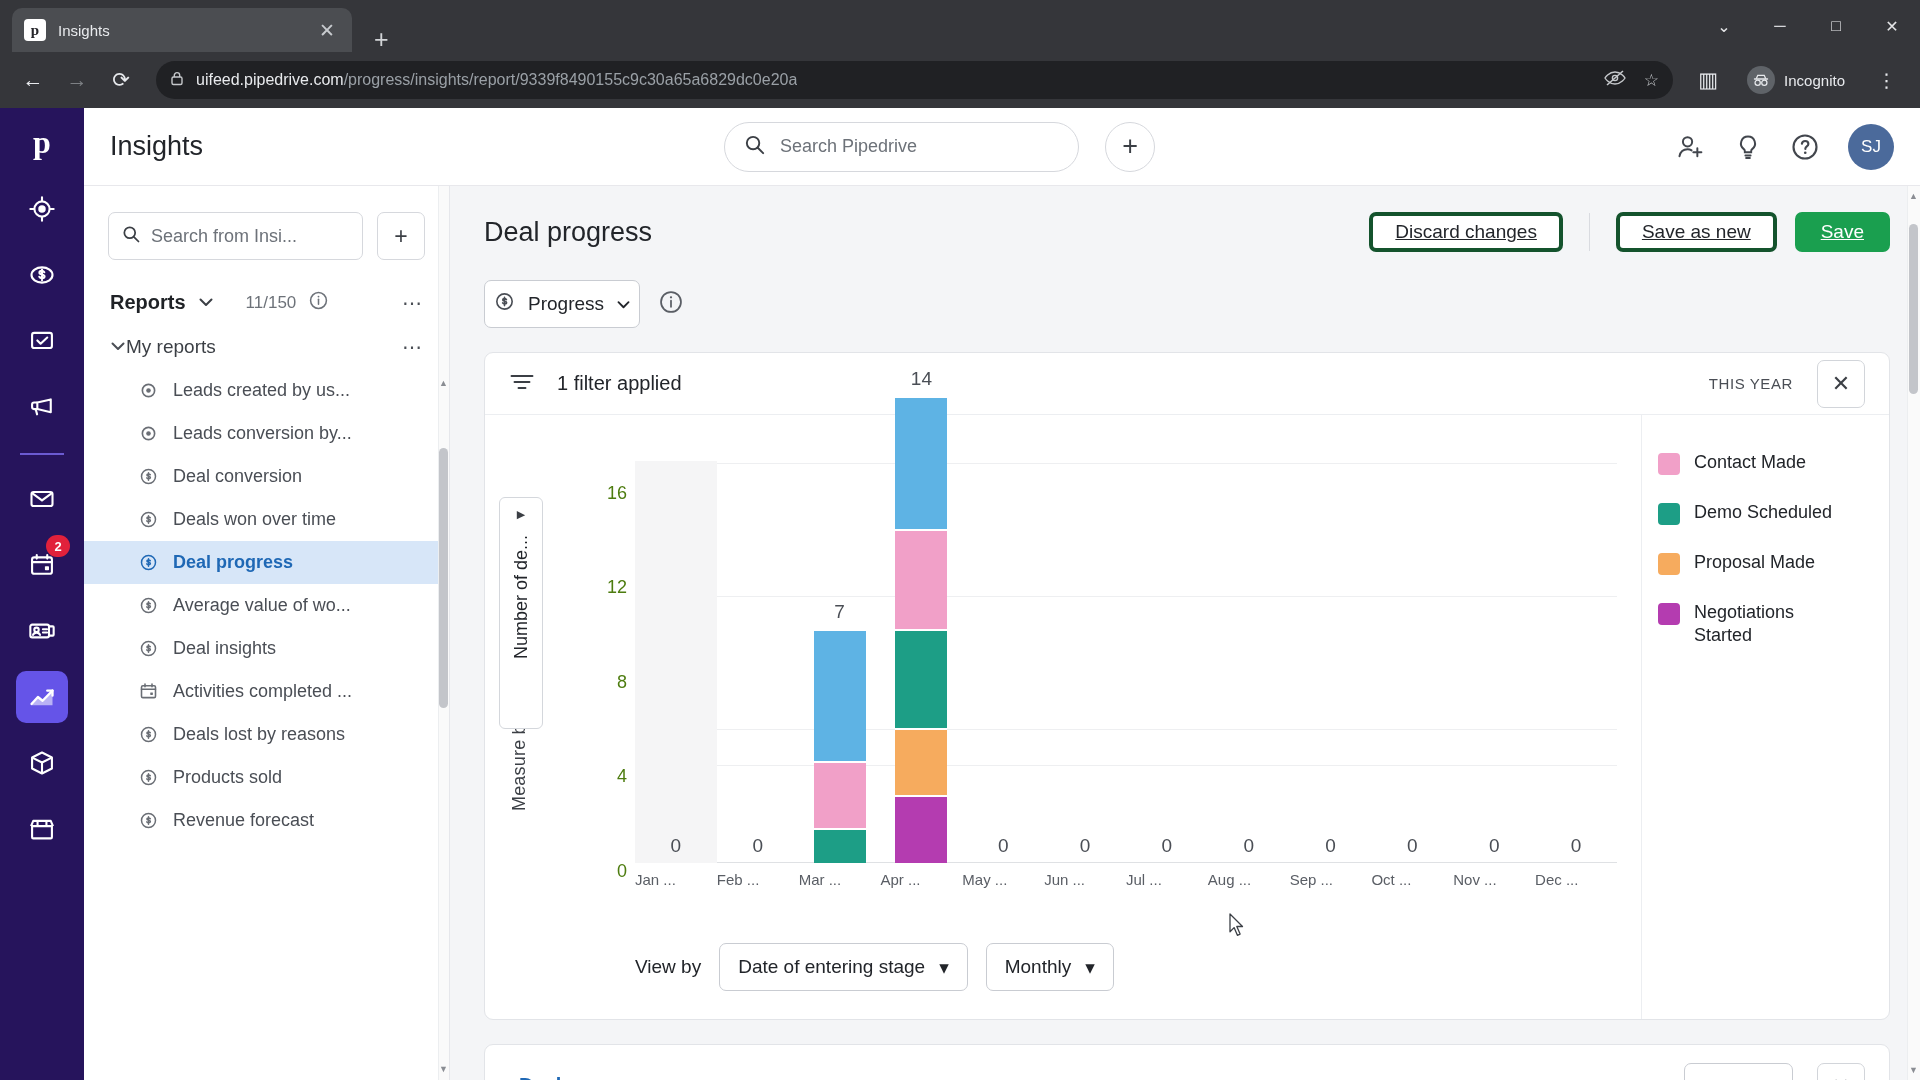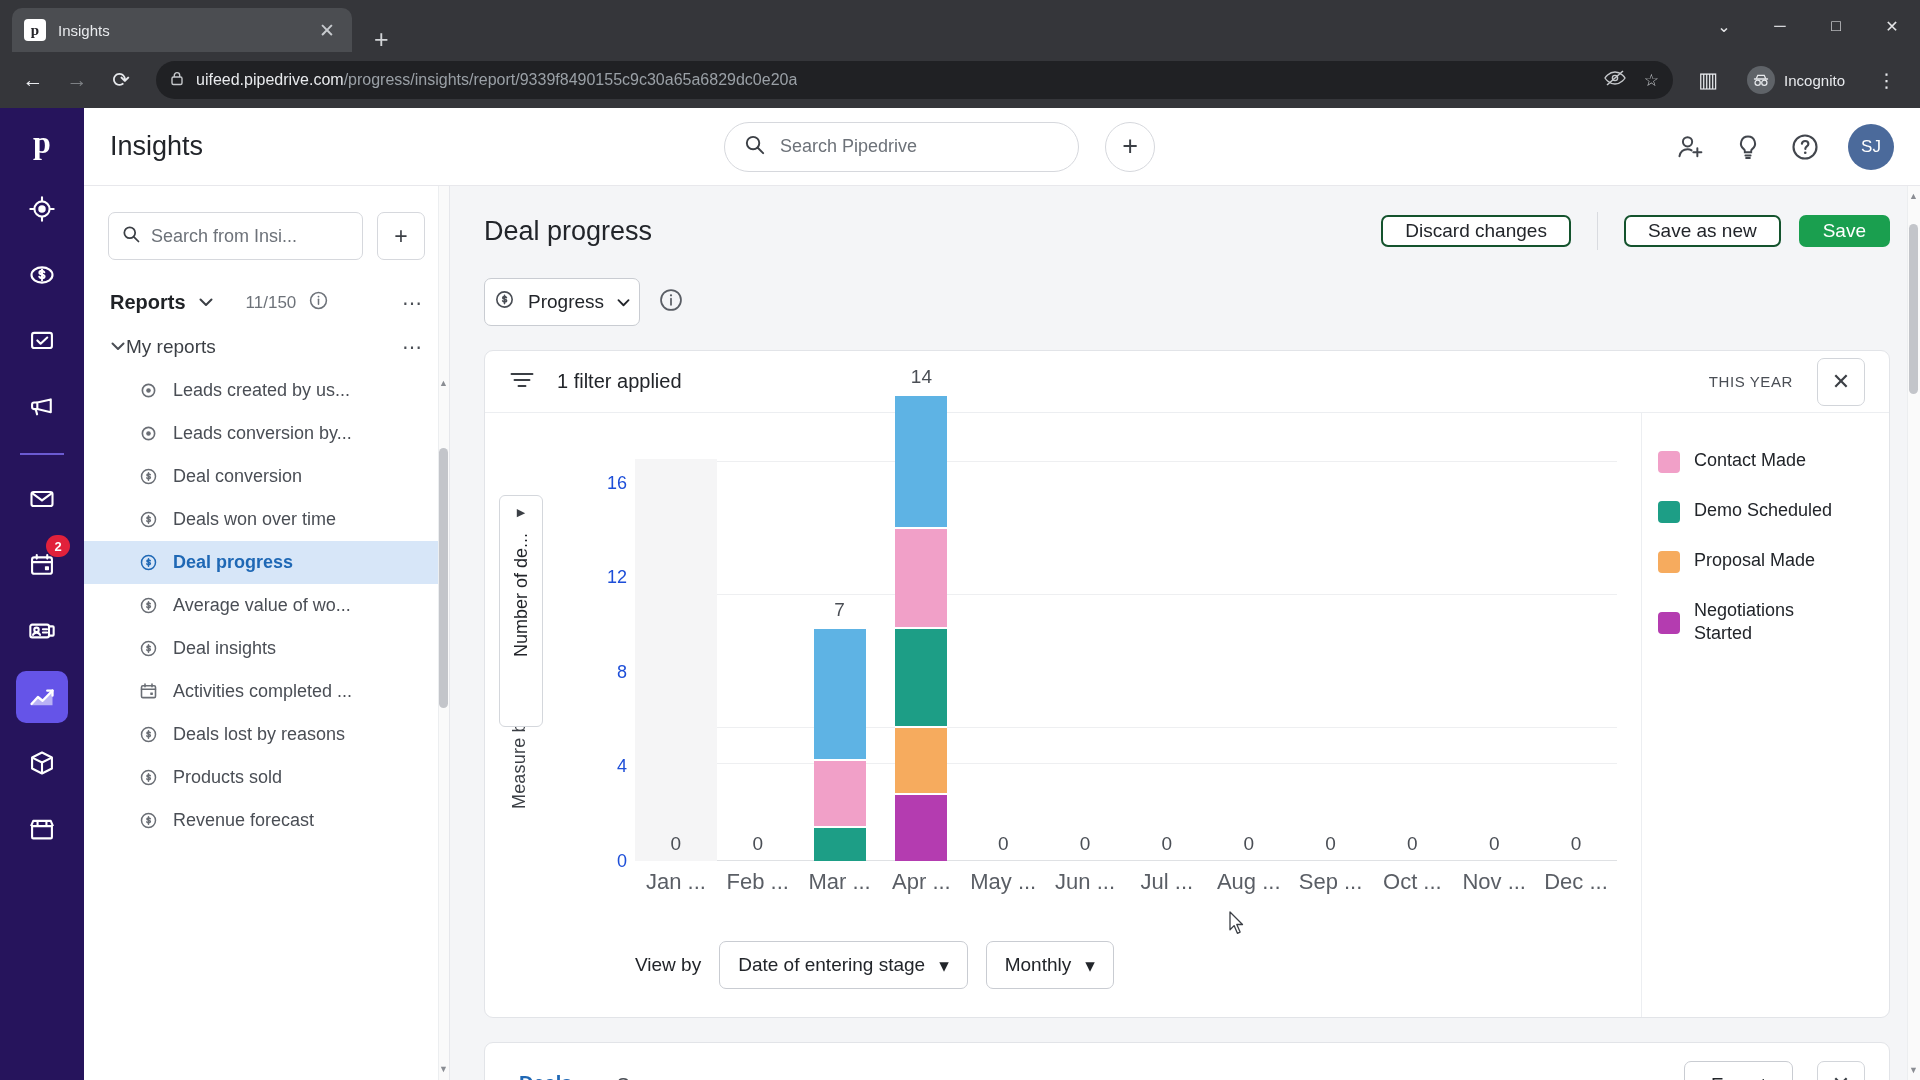--- a/index.html
+++ b/index.html
@@ -142,23 +142,23 @@
               display: flex; align-items: center; justify-content: center;
               font-size: 9px; color: #8a8d93; cursor: pointer; }
 
   
   .main { flex: 1; background: #f4f5f7; position: relative; overflow: hidden; min-width: 0; }
   .main-inner { padding: 26px 30px 0 34px; }
   .main-head { display: flex; align-items: center; }
   .page-title { font-size: 27px; color: #22252a; }
   .mh-btns { margin-left: auto; display: flex; align-items: center; gap: 0; }
   .btn {
-    height: 32px; border-radius: 7px; display: flex; align-items: center; justify-content: center;
-    padding: 0 22px; font-size: 19px; cursor: pointer; border: 2px solid #14532d;
-    background: #fff; color: #22252a; white-space: nowrap;
+    height: 40px; border-radius: 7px; display: flex; align-items: center; justify-content: center;
+    padding: 0 22px; font-size: 19px; cursor: pointer; border: 4px solid #14532d;
+    background: #fff; color: #22252a; white-space: nowrap; text-decoration: underline;
   }
   .btn-sep { width: 1px; height: 38px; background: #d9dbe0; margin: 0 26px; }
   .btn-primary { background: #1a9f4f; border-color: #1a9f4f; color: #fff; margin-left: 18px; }
   .btn-save-new { margin-left: 0; }
 
   .progress-row { display: flex; align-items: center; gap: 18px; margin-top: 28px; }
   .progress-sel {
     height: 48px; border: 1px solid #c9ccd2; border-radius: 7px; background: #fff;
     display: flex; align-items: center; gap: 12px; padding: 0 8px; cursor: pointer;
     font-size: 19px; color: #22252a;
@@ -178,56 +178,56 @@
     width: 48px; height: 48px; border: 1px solid #d2d5da; border-radius: 7px; margin-left: 24px;
     display: flex; align-items: center; justify-content: center; cursor: pointer;
     font-size: 22px; color: #3b3f45; background: #fff;
   }
 
   .chart-area { display: flex; height: 604px; position: relative; }
   .chart-left { flex: 1; position: relative; min-width: 0; }
   .chart-right {
     width: 248px; border-left: 1px solid #eceef1; padding: 36px 0 0 16px; flex-shrink: 0;
   }
-  .legend-item { display: flex; align-items: center; gap: 14px; margin-bottom: 26px; }
+  .legend-item { display: flex; align-items: flex-start; gap: 14px; margin-bottom: 26px; }
   .legend-sw { width: 22px; height: 22px; border-radius: 4px; flex-shrink: 0; margin-top: 2px; }
   .legend-lbl { font-size: 18px; color: #22252a; line-height: 1.3; max-width: 150px; }
 
   .measure-by {
     position: absolute; left: 24px; top: 300px; writing-mode: vertical-rl;
     transform: rotate(180deg); font-size: 18px; color: #3b3f45; letter-spacing: .2px;
   }
   .ydim-box {
     position: absolute; left: 14px; top: 82px; width: 44px; height: 232px;
     border: 1px solid #d4d7dc; border-radius: 6px; background: #fff;
     display: flex; flex-direction: column; align-items: center; cursor: pointer;
   }
   .ydim-tri { margin-top: 10px; font-size: 11px; color: #3b3f45; }
   .ydim-lbl { writing-mode: vertical-rl; transform: rotate(180deg);
               font-size: 18px; color: #22252a; margin-top: 14px; }
 
   .plot { position: absolute; left: 150px; right: 24px; top: 46px; bottom: 120px; }
   .ylabels { position: absolute; left: -48px; top: 0; bottom: 36px; width: 40px; }
-  .ylabel { position: absolute; right: 0; font-size: 18px; color: #1d4ed8;
-            transform: translateY(-50%); }
+  .ylabel { position: absolute; right: 0; font-size: 18px; color: #4d7c0f;
+            transform: translateY(-50%); margin-top: 8px; }
   .gridline { position: absolute; left: 0; right: 0; height: 1px; background: #eeeff1; }
   .axis-line { position: absolute; left: 0; right: 0; bottom: 36px; height: 1px; background: #dfe1e4; }
   .cols { position: absolute; left: 0; right: 0; top: 0; bottom: 36px; display: flex; }
   .col { flex: 1; position: relative; display: flex; flex-direction: column;
          align-items: center; justify-content: flex-end; }
   .col.hovered { background: #f5f5f6; }
   .col .bar-wrap { width: 52px; display: flex; flex-direction: column; justify-content: flex-end; }
   .seg { width: 52px; }
   .seg + .seg { margin-top: 0; }
   .col .val {
     position: absolute; font-size: 19px; color: #4a4e55;
   }
   .col .val.zero { bottom: 6px; }
   .xlabels { position: absolute; left: 0; right: 0; bottom: 0; height: 36px; display: flex; }
-  .xlabel { flex: 1; text-align: center; font-size: 22px; color: #5a5e65; padding-top: 8px; }
+  .xlabel { flex: 1; text-align: left; font-size: 15px; color: #5a5e65; padding-top: 8px; }
 
   .viewby {
     position: absolute; left: 150px; bottom: 28px; display: flex; align-items: center; gap: 18px;
   }
   .viewby-lbl { font-size: 19px; color: #22252a; }
   .viewby-sel {
     height: 48px; border: 1px solid #c9ccd2; border-radius: 7px; background: #fff;
     display: flex; align-items: center; gap: 14px; padding: 0 18px; cursor: pointer;
     font-size: 19px; color: #22252a;
   }

